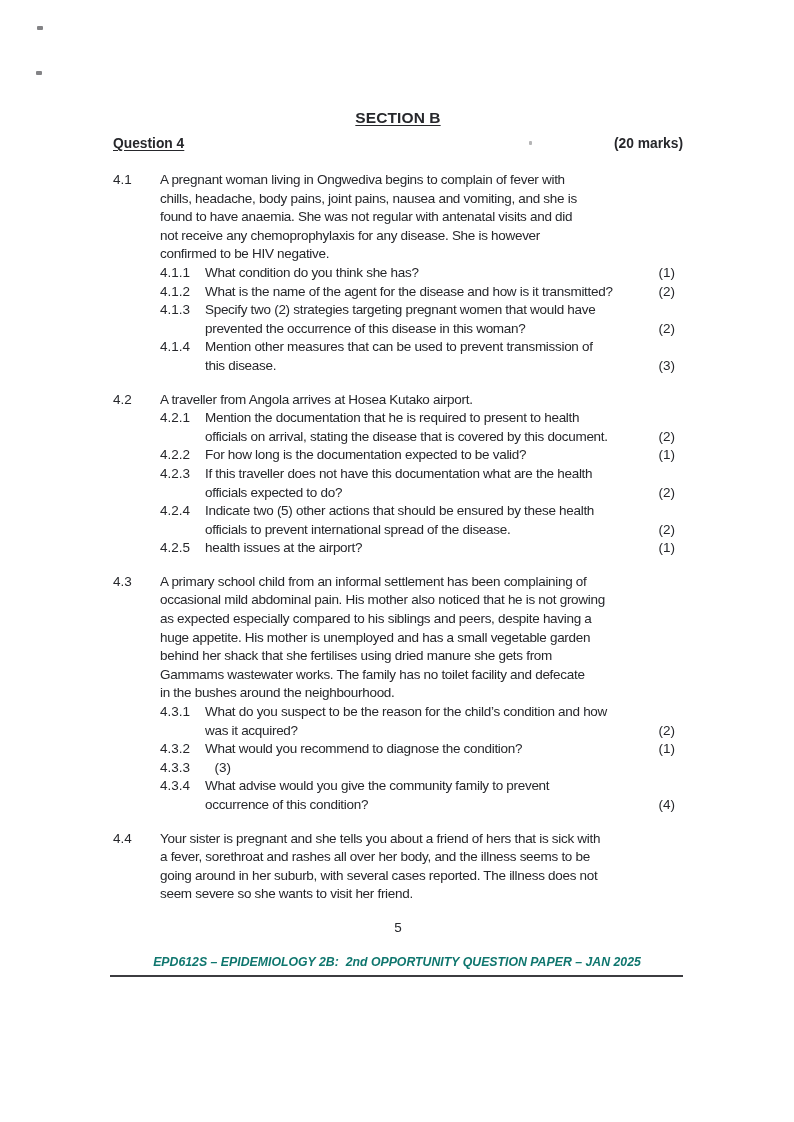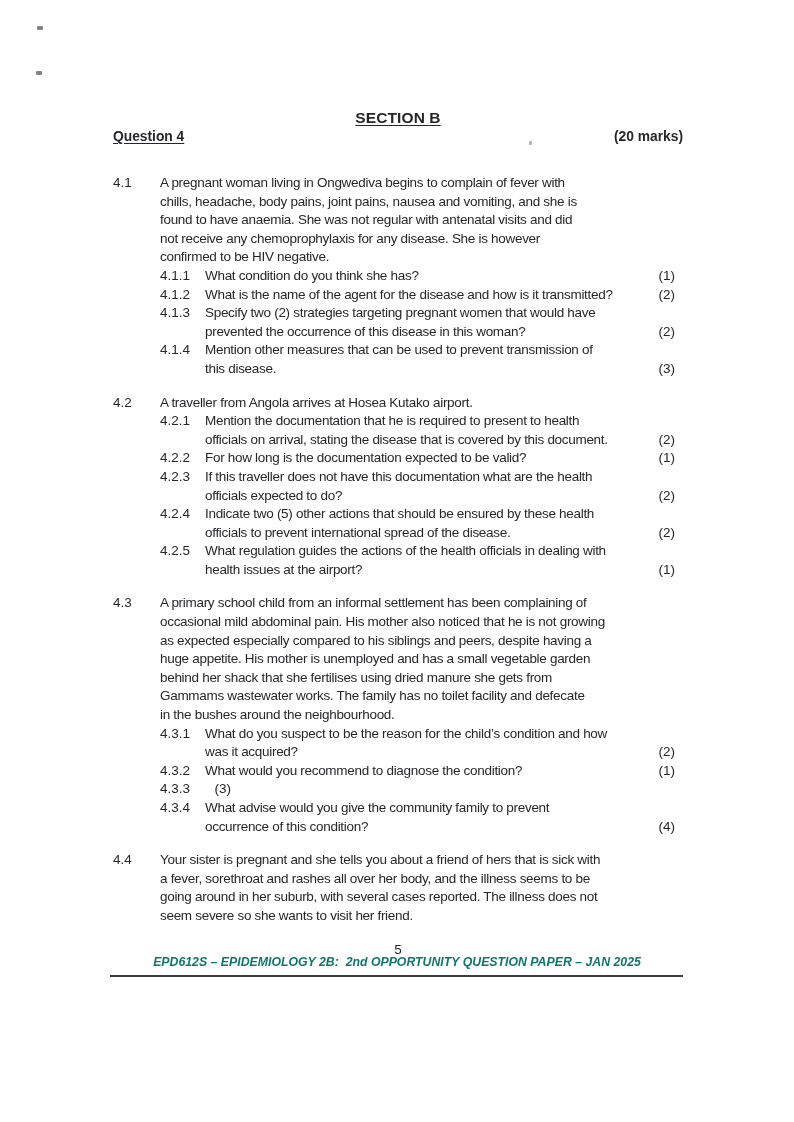--- a/index.html
+++ b/index.html
@@ -18,30 +18,30 @@
     top: 108px;
     width: 570px;
   }
   .section-title {
     text-align: center;
     font-weight: bold;
     font-size: 15.5px;
     line-height: 19px;
     text-decoration: underline;
     text-underline-offset: 2px;
-    margin-bottom: 0;
+    margin-bottom: 7px;
     letter-spacing: 0.1px;
   }
   .q-header {
     display: flex;
     justify-content: space-between;
     font-weight: bold;
     font-size: 13.8px;
     line-height: 19px;
-    margin-bottom: 28px;
+    margin-bottom: 18px;
   }
   .q-title { text-decoration: underline; text-underline-offset: 2px; }
   .q-block { margin-bottom: 15px; }
   .q-row { display: flex; }
   .q-num {
     width: 47px;
     flex: none;
     font-size: 13.5px;
     line-height: 18.6px;
   }
@@ -207,21 +207,20 @@
     <div class="sub-lines">
                     <div class="line">Indicate two (5) other actions that should be ensured by these health</div>
                     <div class="line">officials to prevent international spread of the disease.</div>
                   </div>
     <div class="sub-marks">(2)</div>
   </div>
 
   <div class="sub-row">
     <div class="sub-num">4.2.5</div>
     <div class="sub-lines">
-                    <div class="line">What regulation guides the actions of the health officials in dealing with</div>
                     <div class="line">health issues at the airport?</div>
                   </div>
     <div class="sub-marks">(1)</div>
   </div>
 </div>
       </div>
     </div>
   </div>
 
   <div class="q-block">

